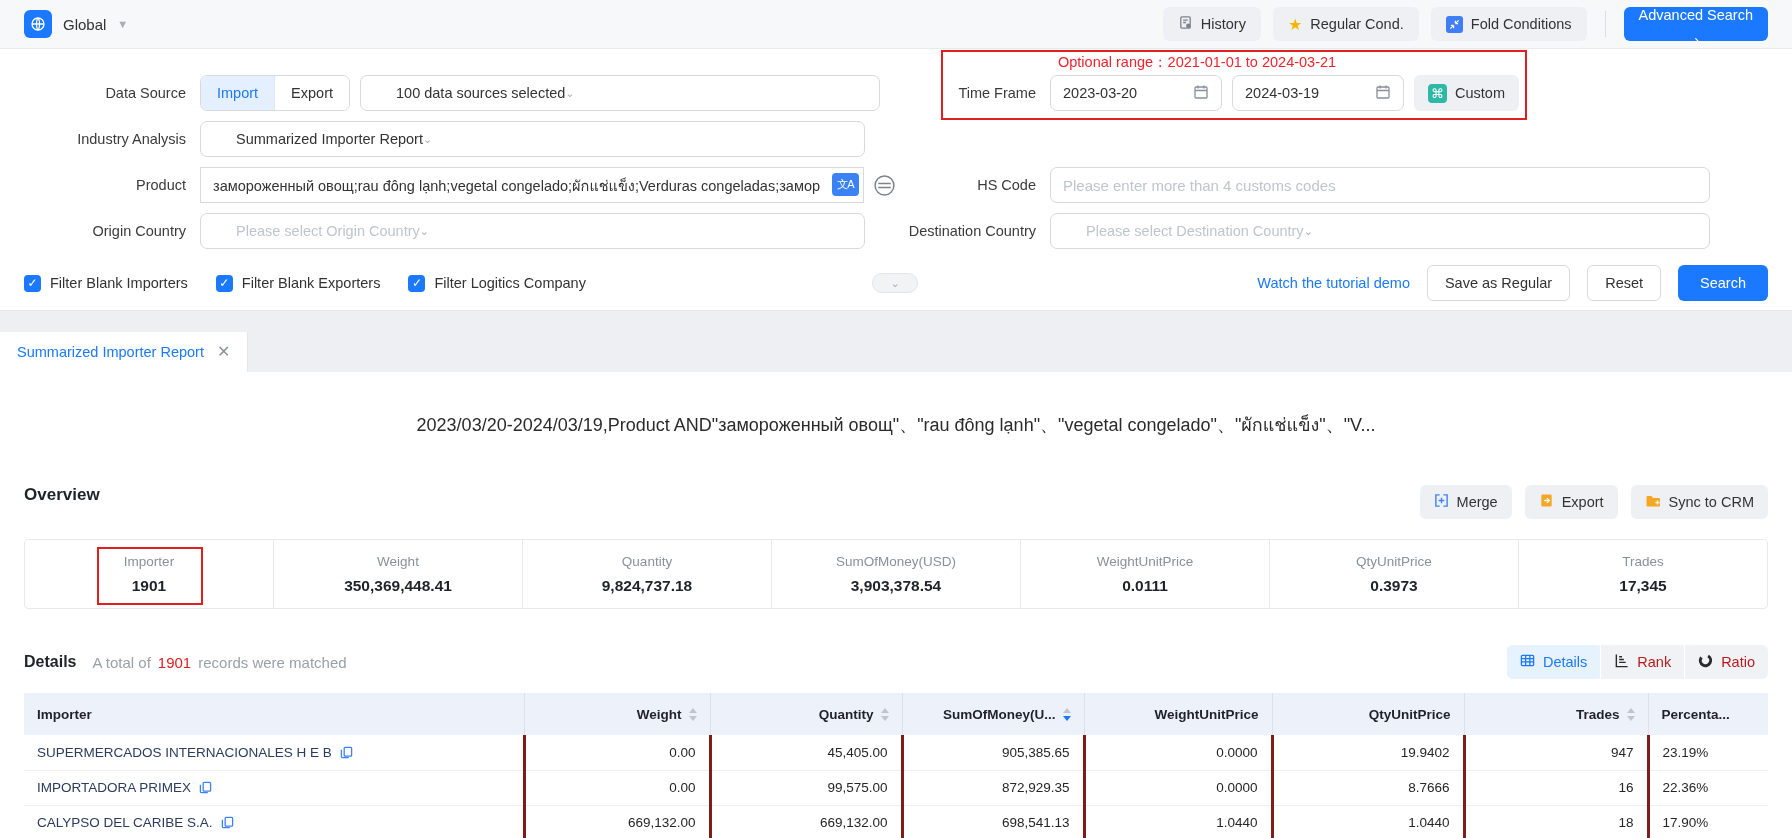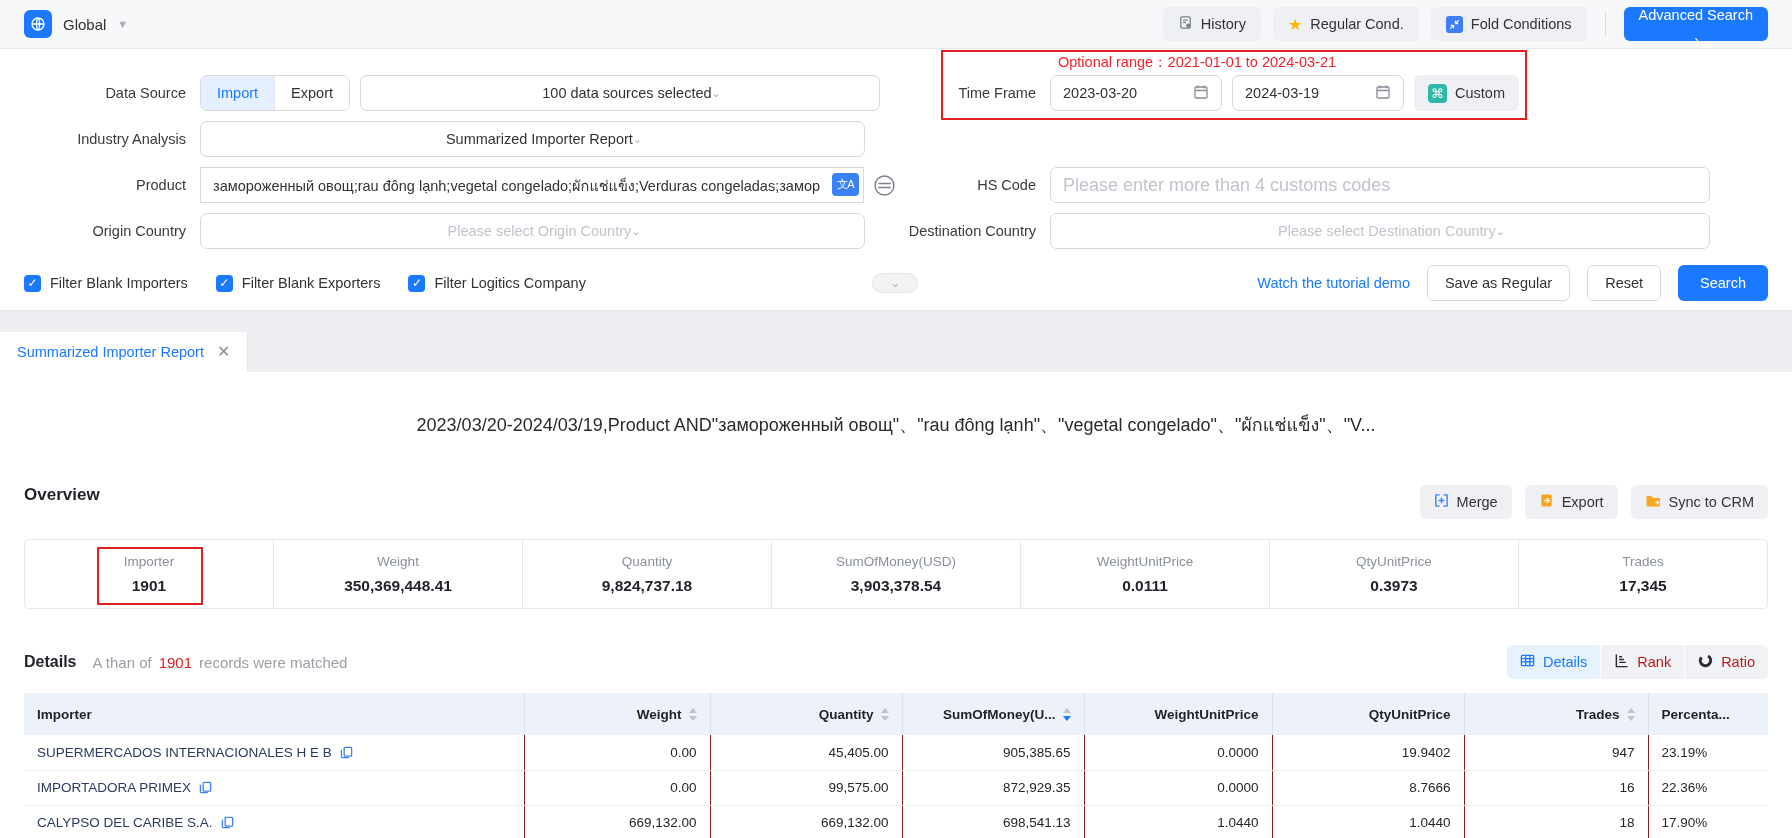--- a/index.html
+++ b/index.html
@@ -27,34 +27,34 @@
   .form-area { position:relative; background:#fff; padding:26px 24px 9px; }
   .frow { display:flex; align-items:center; margin-top:10px; }
   .frow:first-child { margin-top:0; }
   .fl { display:flex; align-items:center; width:872px; flex:none; }
   .fr { display:flex; align-items:center; flex:1; }
   .flabel { width:162px; text-align:right; margin-right:14px; color:#3b3b3b; flex:none; }
   .frlabel { width:140px; text-align:right; margin-right:14px; color:#3b3b3b; flex:none; }
   .field { height:36px; border:1px solid #d9d9d9; border-radius:7px; background:#fff;
            display:flex; align-items:center; padding:0 12px; color:#333; cursor:pointer; }
   .field .ph { color:#c0c4cc; }
-  .select { justify-content:center;padding-left:35px; }
+  .select { justify-content:flex-start;padding-left:35px; }
   .w-sources { width:520px; }
   .w-left { width:665px; }
   .w-right { width:660px; }
   .w-date { width:172px; justify-content:space-between; }
   .seg { display:flex; border:1px solid #d9d9d9; border-radius:7px; overflow:hidden; height:36px; margin-right:10px; }
   .seg-item { padding:0 16px; display:flex; align-items:center; background:#fff; color:#333; cursor:pointer; }
   .seg-item + .seg-item { border-left:1px solid #e4e6e9; }
   .seg-item.active { background:#e4f0ff; color:#1a79ff; }
   .input-wrap { position:relative; width:665px; }
   .input-wrap input { width:100%; height:36px; border:1px solid #d9d9d9; border-radius:0;
                       padding:0 42px 0 12px; font-size:14.5px; color:#333; font-family:inherit; }
   .text-input { height:36px; border:1px solid #d9d9d9; border-radius:7px; padding:0 12px;
-                font-size:18px; color:#333; font-family:inherit; }
+                font-size:15px; color:#333; font-family:inherit; }
   .text-input::placeholder, .input-wrap input::placeholder { color:#c0c4cc; }
   .trans-badge { position:absolute; right:5px; top:6px; width:27px; height:23px; background:#3b82f6;
                  border-radius:4px; color:#fff; font-size:11px; display:flex; align-items:center;
                  justify-content:center; letter-spacing:-1px; }
   .circ-icon { margin-left:9px; color:#7d828c; display:flex; }
   .gap8 { margin-left:10px; }
   .custom-btn { height:36px; background:#eef0f4; border:none; border-radius:6px; display:flex;
                 align-items:center; gap:8px; padding:0 14px; margin-left:10px; font-size:14.5px;
                 color:#333; cursor:pointer; font-family:inherit; }
   .custom-ic { width:19px; height:19px; background:#2eb8a5; border-radius:4px; color:#fff;
@@ -110,21 +110,21 @@
         color:#b91c1c; cursor:pointer; }
   .vt + .vt { border-left:1px solid #fff; }
   .vt.active { background:#e7f2ff; color:#1a79ff; border-radius:6px; }
 
   
   .tablewrap { margin:0 24px; }
   table { width:100%; border-collapse:collapse; table-layout:fixed; font-size:13.5px; }
   th { background:#edf1f9; height:42px; font-weight:700; color:#1f2329; padding:0 13px;
        border-right:1px solid #dde1ee; cursor:pointer; white-space:nowrap; overflow:hidden; }
   th:last-child { border-right:none; }
-  td { height:35px; padding:0 13px; border-bottom:1px solid #edf0f5; border-right:1px solid #7f1d1d;
+  td { height:35px; padding:0 13px; border-bottom:1px solid #edf0f5; border-right:3px solid #7f1d1d;
        color:#262626; white-space:nowrap; overflow:hidden; }
   td:last-child { border-right:none; }
   .al { text-align:left; } .ar { text-align:right; }
   .importer-cell { color:#2b3c5e; display:flex; align-items:center; gap:8px; cursor:pointer; }
   .copy-ic { color:#3b82f6; display:inline-flex; flex:none; }
   .sorter { display:inline-flex; flex-direction:column; gap:3px; margin-left:7px; vertical-align:-3px; }
   .car-up { width:0; height:0; border-left:4.5px solid transparent; border-right:4.5px solid transparent;
             border-bottom:5.5px solid #c0c4cc; }
   .car-dn { width:0; height:0; border-left:4.5px solid transparent; border-right:4.5px solid transparent;
             border-top:5.5px solid #c0c4cc; }
@@ -367,21 +367,21 @@
       </div>
       <div class="stat">
         <span class="stat-label">Trades</span>
         <span class="stat-value">17,345</span>
       </div>
     </div>
 
     <div class="details-row">
       <span class="details-heading">Details</span>
       <span class="match-text">
-        <span>A than of</span><span class="match-count">1901</span><span>records were matched</span>
+        <span>A total of</span><span class="match-count">1901</span><span>records were matched</span>
       </span>
       <div class="view-toggle">
         <span class="vt active">
           <span>
             <svg width="15" height="15" viewBox="0 0 16 16" fill="none" stroke="#1a79ff" stroke-width="1.4">
               <rect x="1.5" y="2.5" width="13" height="11" rx="1"></rect>
                 <path d="M1.5 6h13M1.5 9.5h13M6 2.5v11M10.5 2.5v11"></path>
             </svg>
           </span>
           <span>Details</span>

